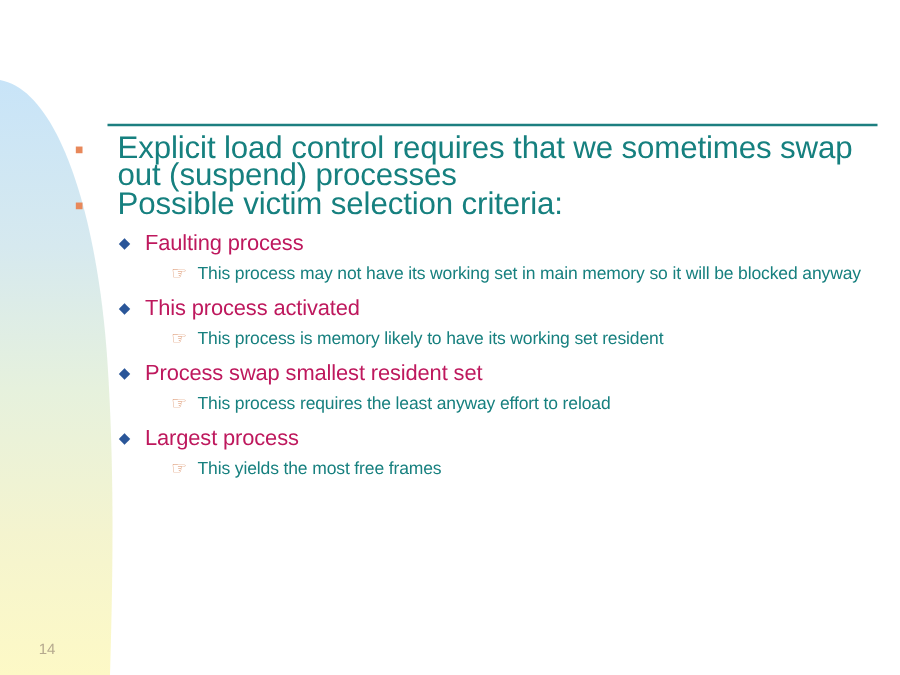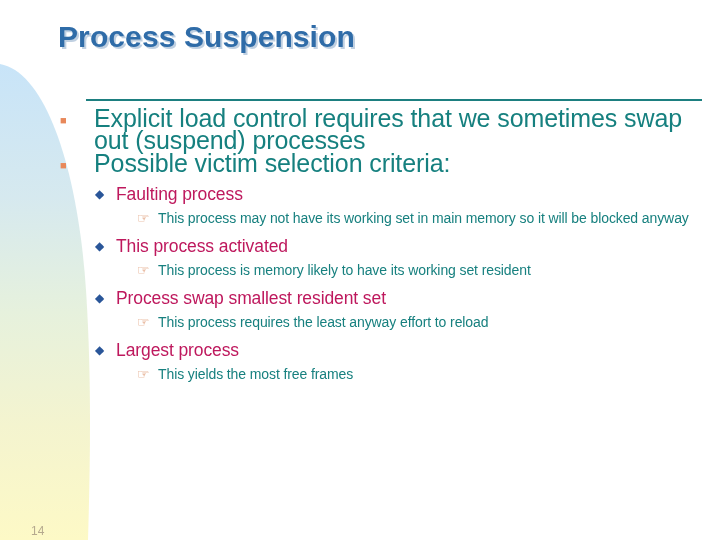--- a/index.html
+++ b/index.html
@@ -125,21 +125,21 @@
     font-size: 14px;
     color: #17807f;
     line-height: 23px;
     letter-spacing: -0.1px;
   }
 
   
   #page-number {
     position: absolute;
     left: 31px;
-    top: 524px;
+    top: 512px;
     font-size: 12px;
     color: #b5a98e;
   }
 </style>
 </head>
 <body>
 
 <div id="slide">
 
   <svg id="left-band" viewBox="0 0 120 540" preserveAspectRatio="none" aria-hidden="true">
@@ -148,21 +148,20 @@
         <stop offset="0%" stop-color="#c8e4f8"></stop>
         <stop offset="28%" stop-color="#d6e9ef"></stop>
         <stop offset="52%" stop-color="#e6f1dd"></stop>
         <stop offset="76%" stop-color="#f4f4cf"></stop>
         <stop offset="100%" stop-color="#fdf9c6"></stop>
       </linearGradient>
     </defs>
     <path d="M0,64 C46,72 78,170 86,290 C92,382 90,470 88,540 L0,540 Z" fill="url(#bandGrad)"></path>
   </svg>
 
-  <div id="title">Process Suspension</div>
 
   <div id="divider"></div>
 
   <div id="body">
 
     <div class="row lvl1">
       <span class="marker">■</span>
       <span class="txt">Explicit load control requires that we sometimes swap out (suspend) processes</span>
     </div>
 

